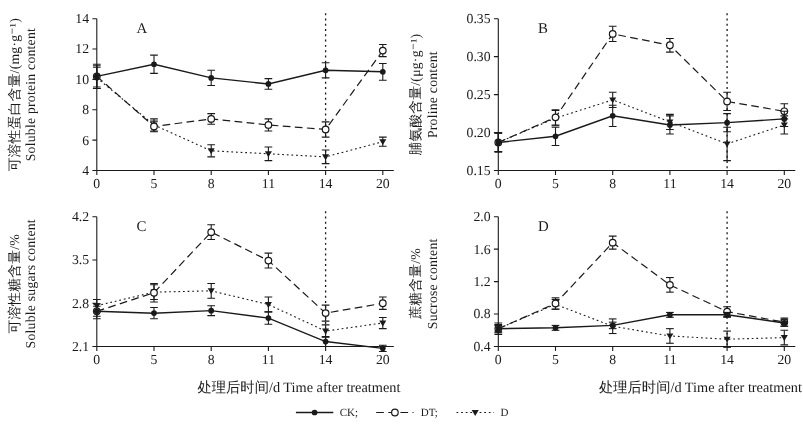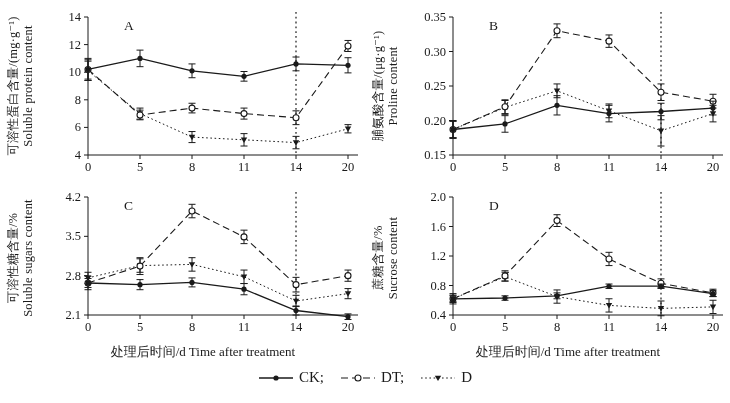--- a/index.html
+++ b/index.html
@@ -16,24 +16,24 @@
   .ylab {
     position: absolute; left: 50%; white-space: nowrap;
     transform: translate(-50%, -50%) rotate(-90deg);
     display: flex; flex-direction: column; align-items: center;
     font-size: 12.5px; line-height: 1.18; letter-spacing: 0.2px;
   }
   .row-top .ylab { top: 44%; }
   .row-bottom .ylab { top: 40%; }
   .plotcol { flex: 1; display: flex; flex-direction: column; }
   .plot { width: 322px; height: auto; }
-  .xtitle { width: 322px; text-align: center; font-size: 13px; margin-top: 2px; }
+  .xtitle { width: 322px; text-align: right; font-size: 13px; margin-top: 2px; }
   .legend {
     display: flex; justify-content: center; align-items: center;
-    gap: 16px; margin-top: 8px; font-size: 15px;
+    gap: 16px; margin-top: 8px; font-size: 10px;
   }
   .legend-item { display: inline-flex; align-items: center; gap: 5px; }
   svg { display: block; }
 </style>
 </head>
 <body>
 
 <div class="figure">
   <div class="grid">
 

